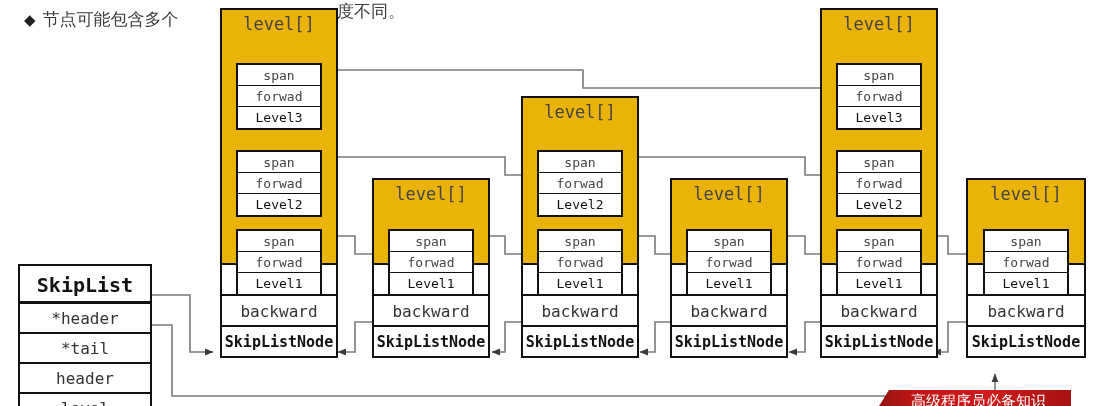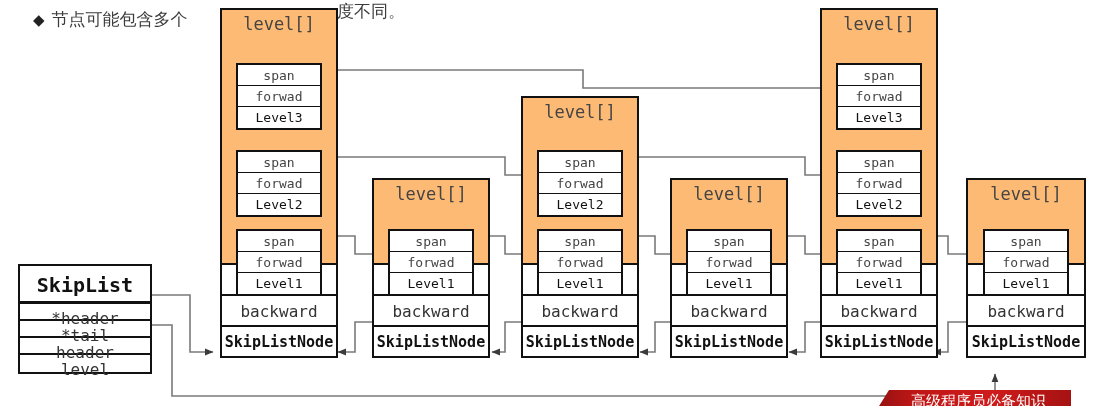--- a/index.html
+++ b/index.html
@@ -2,40 +2,40 @@
 <html><head>
 <meta charset="utf-8">
 <style>
   html,body{margin:0;padding:0;background:#ffffff;}
   body{width:1105px;height:406px;position:relative;overflow:hidden;
        font-family:"DejaVu Sans Mono",monospace;}
 
   #stage{position:absolute;left:0;top:0;width:1105px;height:406px;}
 
   
-  .heading{position:absolute;left:33px;top:8px;white-space:nowrap;
+  .heading{position:absolute;left:24px;top:8px;white-space:nowrap;
            font-family:"DejaVu Sans",sans-serif;font-size:17px;color:#3b3b3b;z-index:1;}
   .heading .dia{font-size:15px;margin-right:7px;color:#222;}
   .heading-tail{position:absolute;left:337px;top:0;white-space:nowrap;
            font-family:"DejaVu Sans",sans-serif;font-size:17px;color:#3b3b3b;z-index:1;}
 
   
   svg.wires{position:absolute;left:0;top:0;width:1105px;height:406px;z-index:2;}
 
   
   .skiplist{position:absolute;border:2.5px solid #111;background:#fff;z-index:5;
             box-sizing:border-box;margin-top:24px;}
-  .skiplist .row{border-bottom:2px solid #111;height:17px;line-height:30px;
+  .skiplist .row{border-bottom:2px solid #111;height:30px;line-height:30px;
                  text-align:center;font-size:16px;color:#333;box-sizing:border-box;}
   .skiplist .row:last-child{border-bottom:none;}
   .skiplist .row.title{font-weight:bold;font-size:20px;color:#111;height:38px;line-height:38px;
                        border-bottom:3px solid #111;}
 
   
-  .node{position:absolute;border:2.5px solid #111;background:#fdba74;z-index:5;
+  .node{position:absolute;border:2.5px solid #111;background:#eab308;z-index:5;
         box-sizing:border-box;}
   .node .lvlhdr{text-align:center;font-size:17px;color:#444;height:28px;line-height:28px;}
   .node .levels{position:relative;}
   .lvlcell{position:absolute;left:50%;transform:translateX(-50%);
            width:86px;border:2.5px solid #111;background:#fff;box-sizing:border-box;}
   .lvlcell div{height:21px;line-height:21px;text-align:center;font-size:13px;color:#444;
                border-bottom:1.5px solid #111;box-sizing:border-box;background:#fff;}
   .lvlcell div:last-child{border-bottom:none;font-weight:normal;color:#111;font-size:13px;}
   .node .fld{border-top:2.5px solid #111;height:31px;line-height:31px;text-align:center;
              font-size:16px;color:#333;box-sizing:border-box;background:#fff;}

